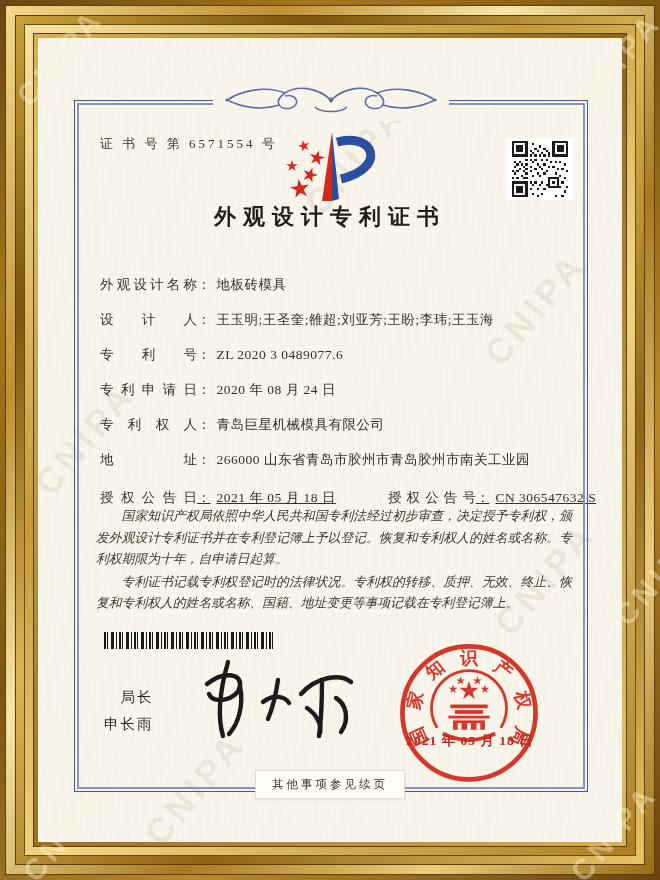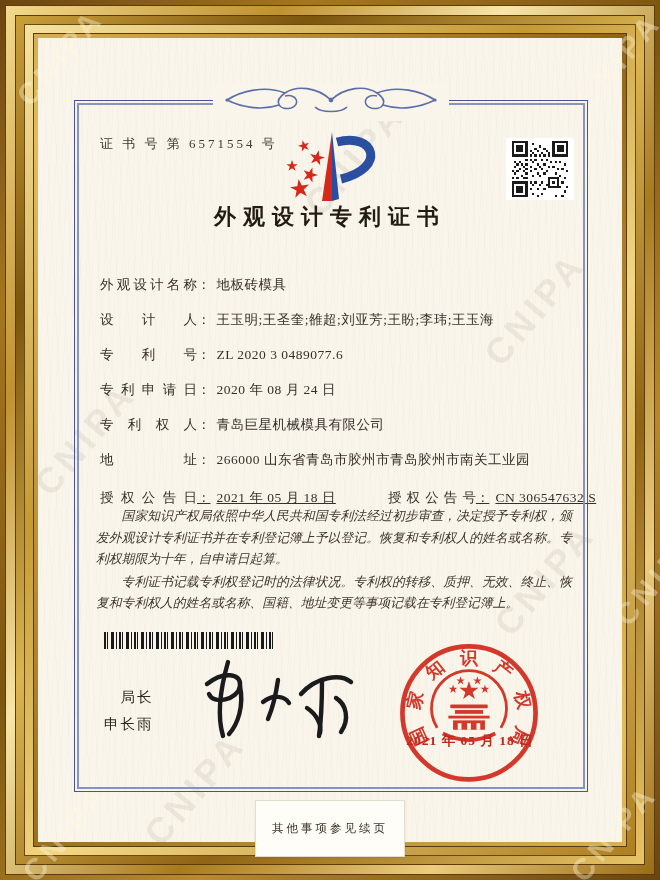--- a/index.html
+++ b/index.html
@@ -48,21 +48,21 @@
   .paras{position:absolute;left:58px;right:50px;top:468px;font-size:12.8px;line-height:21.5px;color:#3c352b;font-style:italic;text-align:justify;}
   .paras p{margin:0 0 1px 0;text-indent:2em;}
 
   
   .barcode{position:absolute;left:66px;top:594px;width:170px;height:17px;background:repeating-linear-gradient(90deg,#191919 0 2px,transparent 2px 3px,#191919 3px 4px,transparent 4px 7px,#191919 7px 10px,transparent 10px 12px,#191919 12px 13px,transparent 13px 15px);}
   .director{position:absolute;left:66px;top:646px;font-size:14.5px;color:#2f2a22;line-height:27px;letter-spacing:2px;text-align:right;}
   .signature{position:absolute;left:150px;top:612px;}
   .seal{position:absolute;left:356px;top:598px;opacity:0.9;}
   .seal-date{position:absolute;left:352px;top:694px;width:160px;text-align:center;font-size:13.5px;color:#c3261c;letter-spacing:1px;font-weight:bold;z-index:3;}
   .page-info{position:absolute;left:0;right:0;top:726px;text-align:center;font-size:10.5px;color:#45403a;letter-spacing:2px;}
-  .footer-note{position:absolute;left:50%;top:762px;transform:translateX(-50%);background:#fffdf8;border:1px solid #e4ddcf;padding:20px 16px;font-size:11.5px;letter-spacing:3px;color:#3c352b;box-shadow:0 1px 2px rgba(0,0,0,0.08);z-index:3;text-align:center;}
+  .footer-note{position:absolute;left:50%;top:732px;transform:translateX(-50%);background:#fffdf8;border:1px solid #e4ddcf;padding:6px 16px;font-size:11.5px;letter-spacing:3px;color:#3c352b;box-shadow:0 1px 2px rgba(0,0,0,0.08);z-index:3;text-align:center;}
 </style>
 </head>
 <body>
 
 <div id="canvas">
 
   <div class="f1"></div>
   <div class="f2"></div>
   <div class="f3"></div>
   <div class="f4"></div>

